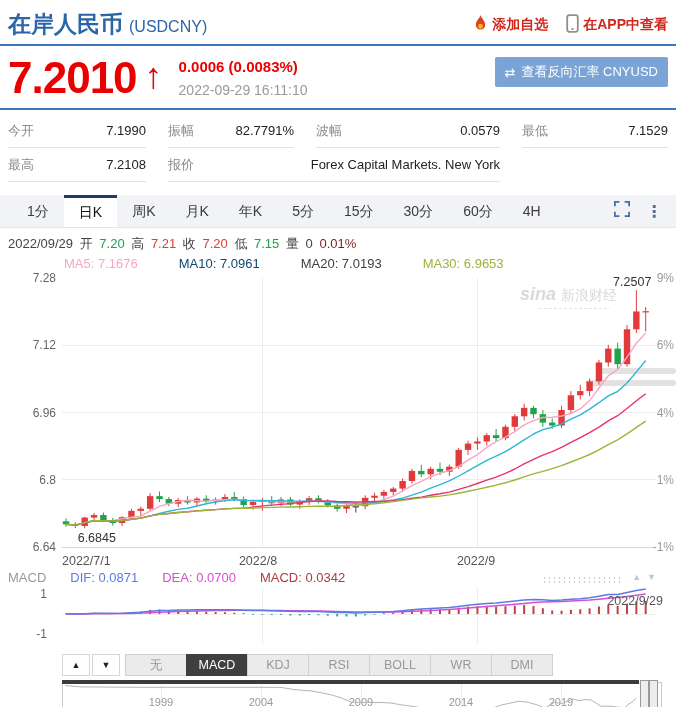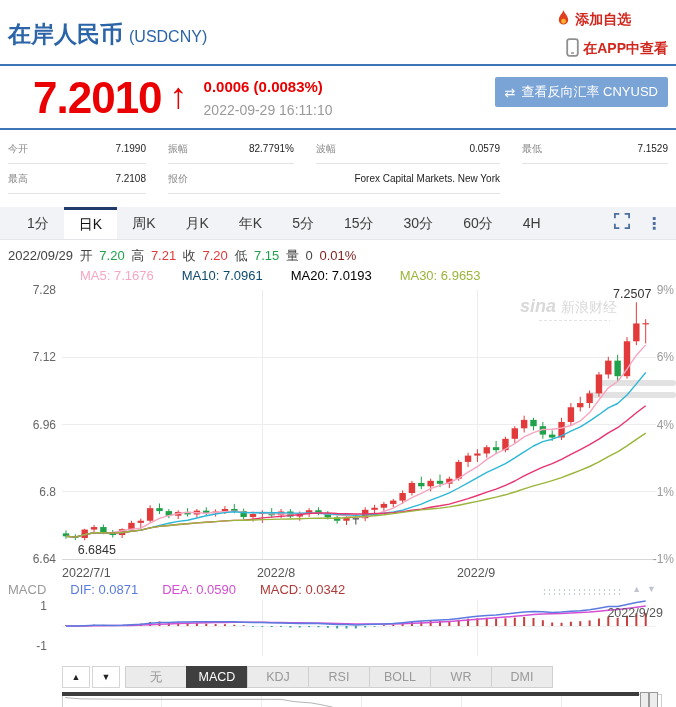--- a/index.html
+++ b/index.html
@@ -2,50 +2,50 @@
 <html><head>
 <meta charset="utf-8">
 <style>
   html,body{margin:0;padding:0;background:#fff;}
   body{width:676px;height:707px;position:relative;overflow:hidden;
        font-family:"Liberation Sans","DejaVu Sans",sans-serif;color:#333;}
   
   .hdr{display:flex;align-items:center;padding:9px 8px 4px 8px;}
   .hdr .title{font-size:23px;font-weight:bold;color:#2b64a7;}
   .hdr .symbol{font-size:16px;color:#2b64a7;margin-left:6px;margin-top:4px;}
-  .hdr-links{margin-left:auto;display:flex;align-items:flex-start;gap:8px;flex-direction:column;}
+  .hdr-links{margin-left:auto;display:flex;align-items:center;gap:8px;}
   .hdr-link{display:flex;align-items:center;gap:4px;color:#d0281e;font-weight:bold;font-size:14px;cursor:pointer;}
   .hdr-link+.hdr-link{margin-left:10px;}
   .blue-line{height:2px;background:#3e74b8;}
   
-  .quote{display:flex;align-items:flex-start;padding:10px 8px 8px 8px;margin-left:25px;}
+  .quote{display:flex;align-items:flex-start;padding:10px 8px 8px 8px;}
   .price{font-size:44px;font-weight:bold;color:#ea0000;line-height:1.0;letter-spacing:-1px;}
   .arrow{font-size:36px;font-weight:bold;color:#ea0000;margin-left:8px;line-height:1.1;}
   .chg-block{margin-left:16px;padding-top:2px;}
   .chg{font-size:15px;font-weight:bold;color:#ea0000;}
   .ts{font-size:14px;color:#9a9a9a;margin-top:7px;}
   .rev-btn{margin-left:auto;margin-top:1px;background:#7aa3d6;color:#fff;font-size:13px;
            padding:6px 10px;border-radius:2px;display:flex;align-items:center;gap:6px;cursor:pointer;}
   
   .stats{display:grid;grid-template-columns:138px 126px 184px 1fr;column-gap:22px;padding:4px 8px 0 8px;}
   .stat-cell{display:flex;justify-content:space-between;align-items:baseline;
-             border-bottom:1px solid #e3e3e3;padding:8px 0 7px 0;font-size:10px;}
+             border-bottom:1px solid #e3e3e3;padding:8px 0 7px 0;font-size:13px;}
   .stat-cell .lb{color:#8a8a8a;}
   .stat-cell .vl{color:#222;}
   .span2{grid-column:span 2;}
   
   .tabbar{margin-top:13px;height:32px;background:#f1f3f6;display:flex;align-items:stretch;padding-left:12px;border-bottom:1px solid #e4e6ea;}
   .ptab{padding:0 15px;line-height:32px;font-size:14px;color:#3c3c3c;cursor:pointer;}
   .ptab.active{background:#fff;border-top:3px solid #22396b;line-height:29px;color:#111;}
   .tab-icons{margin-left:auto;display:flex;align-items:center;gap:16px;padding-right:14px;}
   .dots-icon{color:#4c6f9f;font-size:16px;font-weight:bold;cursor:pointer;}
   
   .info-line{padding:7px 8px 0 8px;font-size:13px;white-space:nowrap;}
   .info-line span{margin-right:3px;}
-  .ma-line{padding:3px 8px 0 64px;font-size:13px;display:flex;gap:28px;margin-left:16px;}
+  .ma-line{padding:3px 8px 0 64px;font-size:13px;display:flex;gap:41px;}
   
   .main-chart{position:relative;height:282px;margin-top:1px;}
   .watermark{position:absolute;left:520px;top:12px;color:#d9d9d9;pointer-events:none;}
   .wm-row{display:flex;align-items:baseline;gap:5px;}
   .wm-logo{font-size:18px;font-weight:bold;font-style:italic;}
   .wm-text{font-size:14px;}
   .wm-sub{margin-top:2px;height:3px;width:72px;margin-left:18px;
           background-image:radial-gradient(#e3e3e3 1px,transparent 1.2px);background-size:5px 3px;}
   .x-axis-row{position:relative;height:15px;font-size:12.5px;color:#555;}
   
@@ -176,21 +176,21 @@
   <span style="color:#e23a3a">7.20</span>
   <span style="color:#444">低</span>
   <span style="color:#1fa24a">7.15</span>
   <span style="color:#444">量</span>
   <span style="color:#444">0</span>
   <span style="color:#7f1d1d">0.01%</span>
 </div>
 <div class="ma-line">
     <span style="color: rgb(247, 166, 194);">MA5: 7.1676</span>
     <span style="color: #0c4a6e;">MA10: 7.0961</span>
-    <span style="color: #000000;">MA20: 7.0193</span>
+    <span style="color: #404040;">MA20: 7.0193</span>
     <span style="color: rgb(154, 181, 58);">MA30: 6.9653</span>
   </div>
 
 
 <div class="main-chart">
   <svg id="main-svg" width="676" height="282">
       <text x="56" y="10" fill="#666" font-size="12" text-anchor="end">7.28</text>
       <text x="674" y="10" fill="#9a9a9a" font-size="12" text-anchor="end">9%</text>
       <line x1="62" y1="73.25" x2="656" y2="73.25" stroke="#ededed" stroke-width="1" shape-rendering="crispEdges"></line>
       <text x="56" y="77.25" fill="#666" font-size="12" text-anchor="end">7.12</text>
@@ -350,30 +350,30 @@
       <span class="wm-logo">sina</span>
       <span class="wm-text">新浪财经</span>
     </div>
     <div class="wm-sub"></div>
   </div>
 </div>
 
 
 <div class="x-axis-row">
     <span style="position: absolute; left: 62px;">2022/7/1</span>
-    <span style="position: absolute; left: 276px; transform: translateX(-50%);">2022/8</span>
+    <span style="position: absolute; left: 258px; transform: translateX(-50%);">2022/8</span>
     <span style="position: absolute; left: 476px; transform: translateX(-50%);">2022/9</span>
     <span style="position: absolute; right: 13px; margin-top: 40px;">2022/9/29</span>
   </div>
 
 
 <div class="macd-legend">
   <span style="color:#999">MACD</span>
   <span style="color:#5b7be0">DIF: 0.0871</span>
-  <span style="color:#d44fd4">DEA: 0.0590</span>
+  <span style="color:#d44fd4">DEA: 0.0700</span>
   <span style="color:#b03a3a">MACD: 0.0342</span>
   <span class="macd-dots"></span>
   <span class="macd-arrows"><span>▲</span><span>▼</span></span>
 </div>
 
 
 <svg id="macd-svg" width="676" height="60">
     <line x1="262.35" y1="2" x2="262.35" y2="58" stroke="#ededed" shape-rendering="crispEdges"></line>
     <line x1="477.4" y1="2" x2="477.4" y2="58" stroke="#ededed" shape-rendering="crispEdges"></line>
     <text x="47" y="12" fill="#666" font-size="12" text-anchor="end">1</text>

